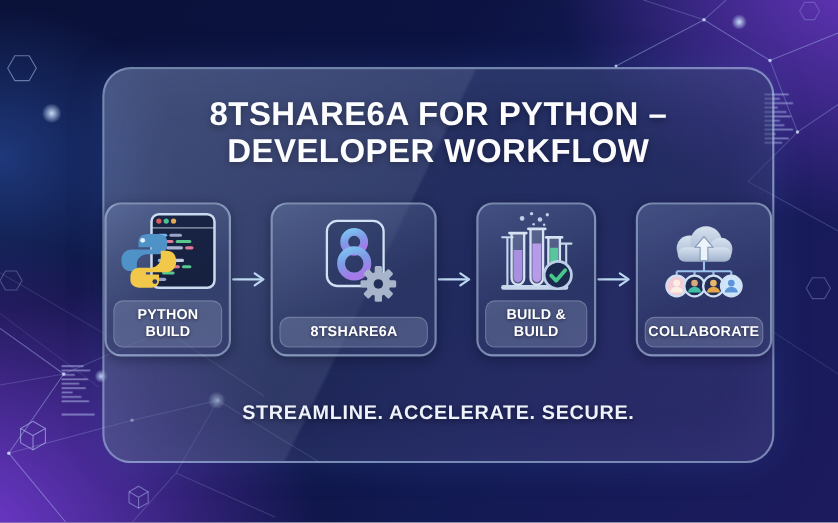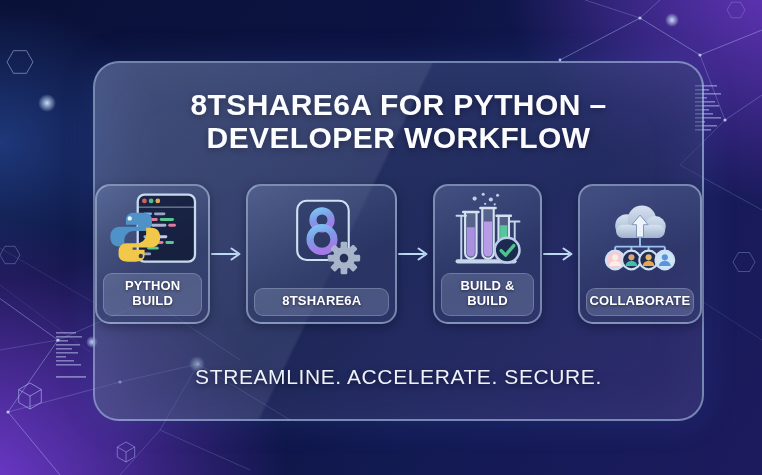--- a/index.html
+++ b/index.html
@@ -48,21 +48,21 @@
     background:rgba(168,182,212,0.26);
     border:1px solid rgba(210,225,245,0.25);
     padding:5px 2px 6px;text-align:center;
     font-size:13px;font-weight:800;line-height:1.14;color:#ffffff;
     letter-spacing:0.2px;text-shadow:0 1px 3px rgba(0,0,20,0.55);
   }
   .card-label span{display:block;}
   .arrow{width:36px;display:flex;justify-content:center;align-items:center;}
   .tagline{
     position:absolute;top:302px;left:0;width:100%;text-align:center;
-    font-size:21px;font-weight:400;letter-spacing:0.6px;color:#eef2fa;
+    font-size:18px;font-weight:700;letter-spacing:0.6px;color:#eef2fa;
     text-shadow:0 2px 5px rgba(0,0,15,0.5);
   }
 </style>
 </head>
 <body>
 
 <svg class="bg-net" width="762" height="475" viewBox="0 0 762 475">
   <defs>
     <radialGradient id="glow" cx="0.5" cy="0.5" r="0.5">
       <stop offset="0" stop-color="#cfe6ff" stop-opacity="0.95"></stop>

